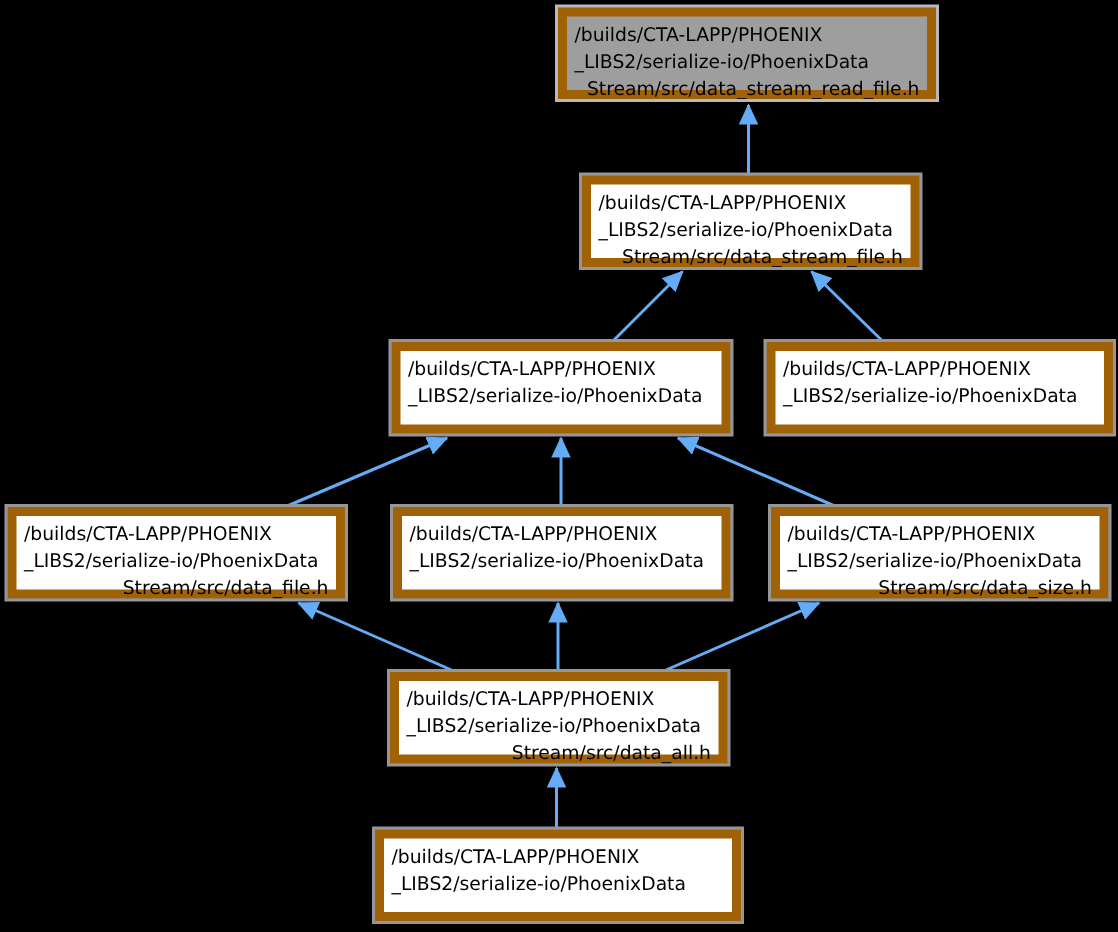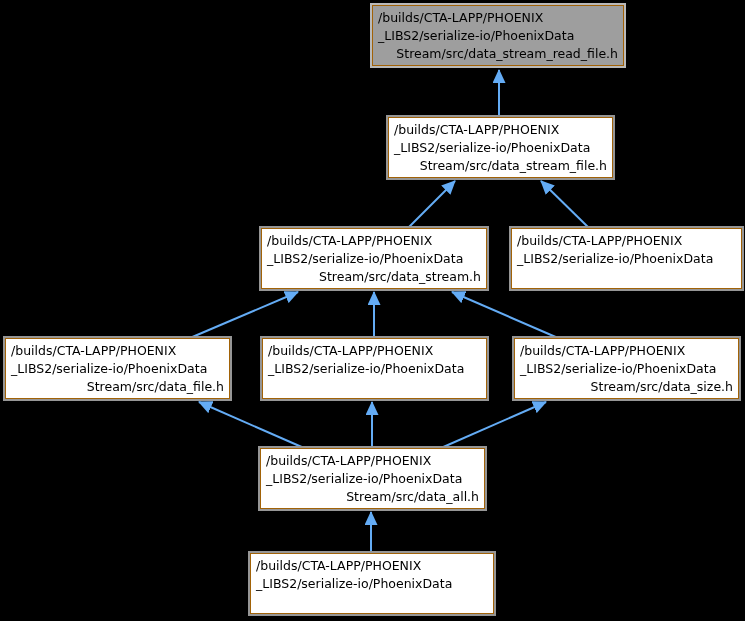--- a/index.html
+++ b/index.html
@@ -14,21 +14,21 @@
   }
   .edges {
     position: absolute;
     left: 0; top: 0;
     width: 745px; height: 621px;
   }
   .node {
     position: absolute;
     box-sizing: border-box;
     background: #ffffff;
-    border: 1px solid #a16207;
+    border: 6px solid #a16207;
     outline: 2px solid #969696;
     color: #000000;
     font-size: 12.5px;
     line-height: 18px;
     padding: 3px 5px 0 5px;
     cursor: pointer;
     white-space: nowrap;
   }
   .node .ln { text-align: left; }
   .node .ln.c { text-align: right; }
@@ -70,21 +70,20 @@
 
   <div class="node" style="left:388px; top:117px; width:225px; height:61px">
     <div class="ln">/builds/CTA-LAPP/PHOENIX</div>
     <div class="ln">_LIBS2/serialize-io/PhoenixData</div>
     <div class="ln c">Stream/src/data_stream_file.h</div>
   </div>
 
   <div class="node" style="left:261px; top:228px; width:226px; height:61px">
     <div class="ln">/builds/CTA-LAPP/PHOENIX</div>
     <div class="ln">_LIBS2/serialize-io/PhoenixData</div>
-    <div class="ln c">Stream/src/data_stream.h</div>
   </div>
 
   <div class="node" style="left:511px; top:228px; width:231px; height:61px">
     <div class="ln">/builds/CTA-LAPP/PHOENIX</div>
     <div class="ln">_LIBS2/serialize-io/PhoenixData</div>
   </div>
 
   <div class="node" style="left:5px; top:338px; width:225px; height:61px">
     <div class="ln">/builds/CTA-LAPP/PHOENIX</div>
     <div class="ln">_LIBS2/serialize-io/PhoenixData</div>

